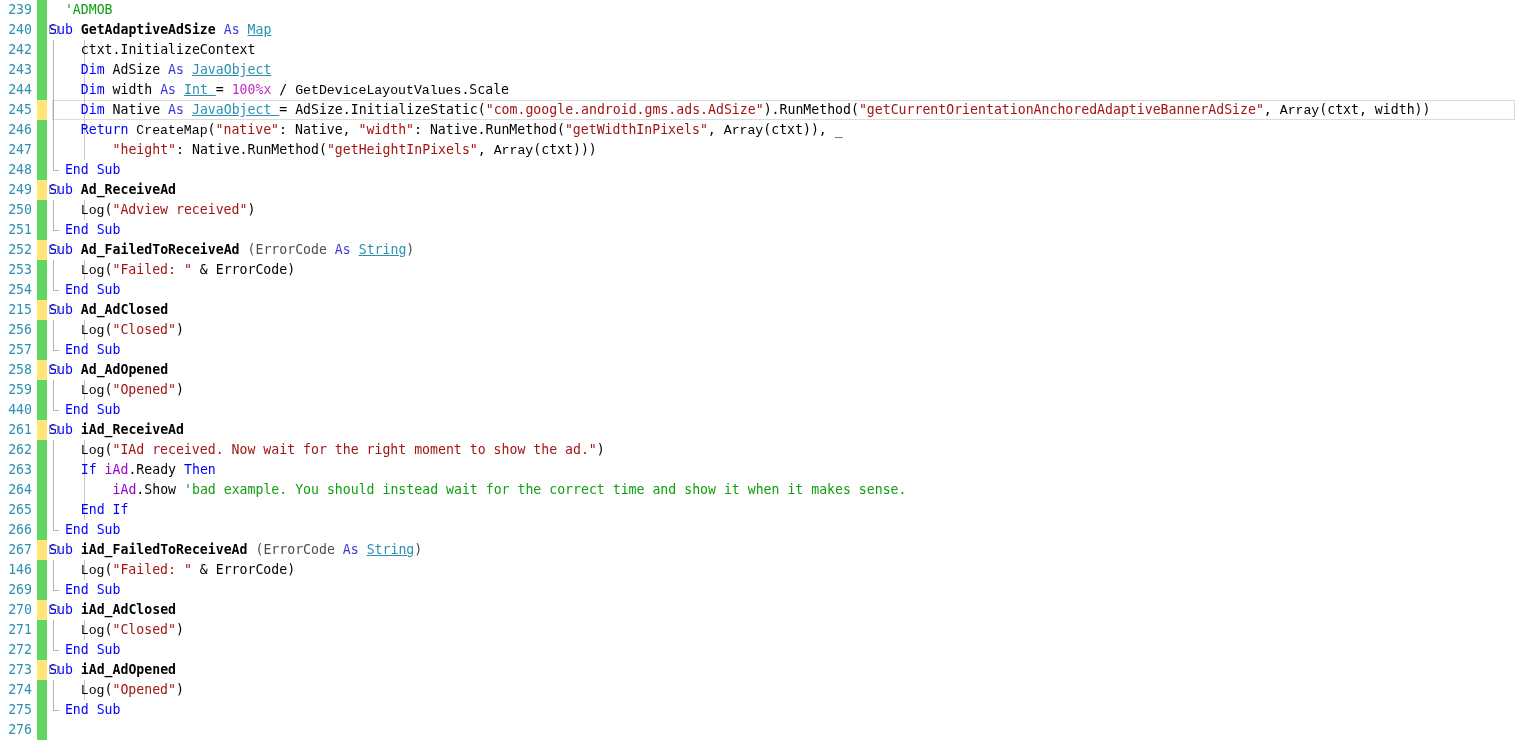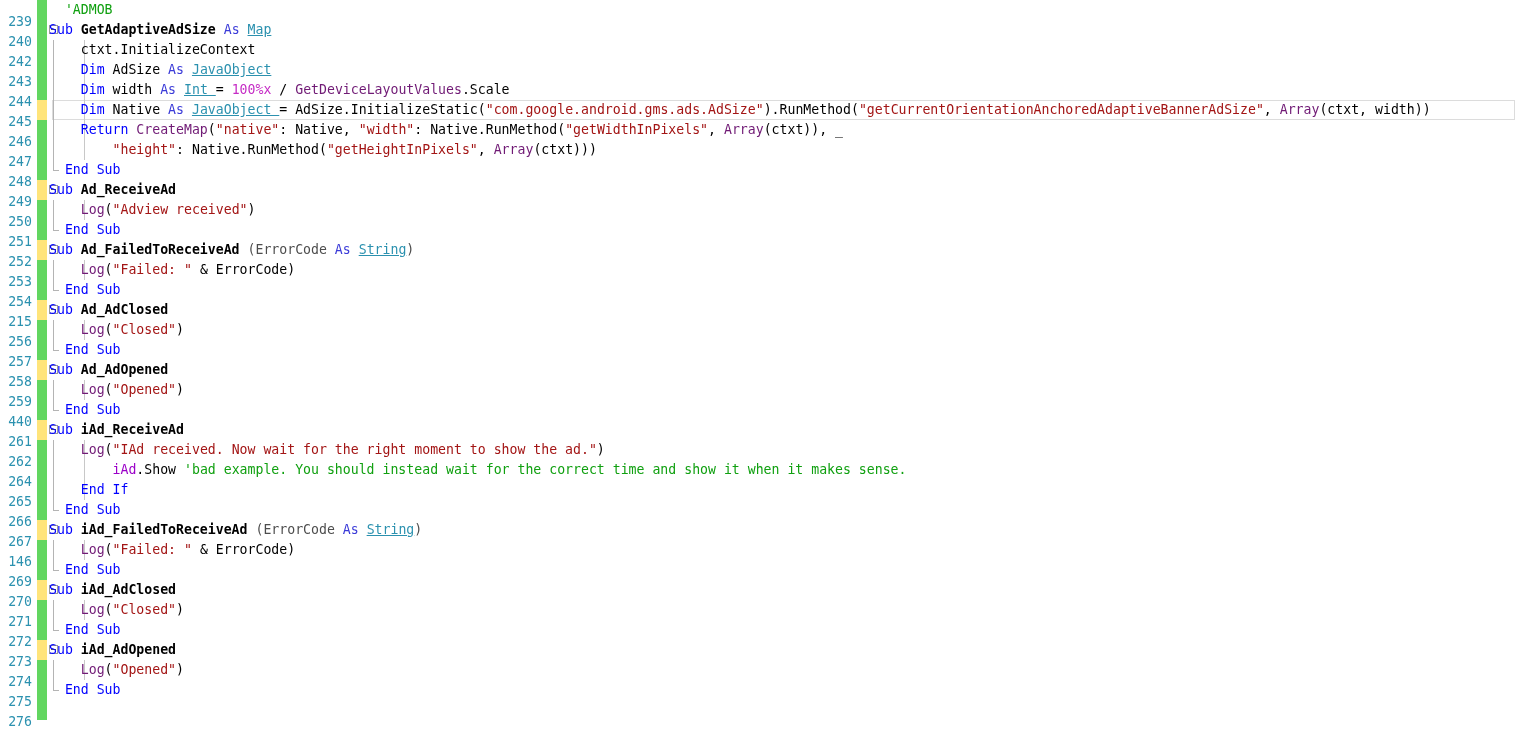--- a/index.html
+++ b/index.html
@@ -24,21 +24,21 @@
     height: 20px;
     line-height: 20px;
     white-space: pre;
     font-size: 13.2px;
     font-family: "DejaVu Sans Mono", monospace;
   }
   
   .lineno {
     position: absolute;
     left: 0;
-    top: 12px;
+    top: 0;
     width: 32px;
     text-align: right;
     color: #2b91af;
     font-size: 13.2px;
     font-family: "DejaVu Sans Mono", monospace;
   }
   .marker {
     position: absolute;
     left: 37px;
     top: 0;
@@ -116,21 +116,21 @@
     background: #ffffff;
   }
 
   
   .kw      { color: #0000ff; }          
   .as      { color: #3b3bd8; }          
   .type    { color: #2b91af; text-decoration: underline; }          
   .str     { color: #a31515; }          
   .num     { color: #c52bc5; }          
   .cmt     { color: #10a010; }          
-  .fn      { color: #701a75; }          
+  .fn      { color: #000000; font-family: Liberation Mono, monospace; }          
   .id      { color: #000000; }          
   .obj     { color: #9b00c8; }          
   .subname { color: #000000; font-weight: bold; }
   .param   { color: #4d4d4d; }
   .punct   { color: #000000; }
 </style>
 </head>
 <body>
 
 <div id="editor">
@@ -151,20 +151,21 @@
       <div class="row"><span class="lineno">253</span><span class="marker green"></span><span class="foldline"></span><span class="indentguide" style="left: 84px;"></span><span class="code"><span class="punct">    </span><span class="fn">Log</span><span class="id">(</span><span class="str">"Failed: "</span><span class="id"> &amp; ErrorCode)</span></span></div>
       <div class="row"><span class="lineno">254</span><span class="marker green"></span><span class="foldline end"></span><span class="foldend-h"></span><span class="code"><span class="punct">  </span><span class="kw">End Sub</span></span></div>
       <div class="row"><span class="lineno">215</span><span class="marker yellow"></span><span class="fold"></span><span class="code"><span class="kw">Sub </span><span class="subname">Ad_AdClosed</span></span></div>
       <div class="row"><span class="lineno">256</span><span class="marker green"></span><span class="foldline"></span><span class="indentguide" style="left: 84px;"></span><span class="code"><span class="punct">    </span><span class="fn">Log</span><span class="id">(</span><span class="str">"Closed"</span><span class="id">)</span></span></div>
       <div class="row"><span class="lineno">257</span><span class="marker green"></span><span class="foldline end"></span><span class="foldend-h"></span><span class="code"><span class="punct">  </span><span class="kw">End Sub</span></span></div>
       <div class="row"><span class="lineno">258</span><span class="marker yellow"></span><span class="fold"></span><span class="code"><span class="kw">Sub </span><span class="subname">Ad_AdOpened</span></span></div>
       <div class="row"><span class="lineno">259</span><span class="marker green"></span><span class="foldline"></span><span class="indentguide" style="left: 84px;"></span><span class="code"><span class="punct">    </span><span class="fn">Log</span><span class="id">(</span><span class="str">"Opened"</span><span class="id">)</span></span></div>
       <div class="row"><span class="lineno">440</span><span class="marker green"></span><span class="foldline end"></span><span class="foldend-h"></span><span class="code"><span class="punct">  </span><span class="kw">End Sub</span></span></div>
       <div class="row"><span class="lineno">261</span><span class="marker yellow"></span><span class="fold"></span><span class="code"><span class="kw">Sub </span><span class="subname">iAd_ReceiveAd</span></span></div>
       <div class="row"><span class="lineno">262</span><span class="marker green"></span><span class="foldline"></span><span class="indentguide" style="left: 84px;"></span><span class="code"><span class="punct">    </span><span class="fn">Log</span><span class="id">(</span><span class="str">"IAd received. Now wait for the right moment to show the ad."</span><span class="id">)</span></span></div>
+      <div class="row"><span class="lineno">263</span><span class="marker green"></span><span class="foldline"></span><span class="indentguide" style="left: 84px;"></span><span class="code"><span class="punct">    </span><span class="kw">If </span><span class="obj">iAd</span><span class="id">.Ready </span><span class="kw">Then</span></span></div>
       <div class="row"><span class="lineno">264</span><span class="marker green"></span><span class="foldline"></span><span class="indentguide" style="left: 84px;"></span><span class="code"><span class="punct">        </span><span class="obj">iAd</span><span class="id">.Show </span><span class="cmt">'bad example. You should instead wait for the correct time and show it when it makes sense.</span></span></div>
       <div class="row"><span class="lineno">265</span><span class="marker green"></span><span class="foldline"></span><span class="indentguide" style="left: 84px;"></span><span class="code"><span class="punct">    </span><span class="kw">End If</span></span></div>
       <div class="row"><span class="lineno">266</span><span class="marker green"></span><span class="foldline end"></span><span class="foldend-h"></span><span class="code"><span class="punct">  </span><span class="kw">End Sub</span></span></div>
       <div class="row"><span class="lineno">267</span><span class="marker yellow"></span><span class="fold"></span><span class="code"><span class="kw">Sub </span><span class="subname">iAd_FailedToReceiveAd</span><span class="param"> (</span><span class="param">ErrorCode </span><span class="as">As </span><span class="type">String</span><span class="param">)</span></span></div>
       <div class="row"><span class="lineno">146</span><span class="marker green"></span><span class="foldline"></span><span class="indentguide" style="left: 84px;"></span><span class="code"><span class="punct">    </span><span class="fn">Log</span><span class="id">(</span><span class="str">"Failed: "</span><span class="id"> &amp; ErrorCode)</span></span></div>
       <div class="row"><span class="lineno">269</span><span class="marker green"></span><span class="foldline end"></span><span class="foldend-h"></span><span class="code"><span class="punct">  </span><span class="kw">End Sub</span></span></div>
       <div class="row"><span class="lineno">270</span><span class="marker yellow"></span><span class="fold"></span><span class="code"><span class="kw">Sub </span><span class="subname">iAd_AdClosed</span></span></div>
       <div class="row"><span class="lineno">271</span><span class="marker green"></span><span class="foldline"></span><span class="indentguide" style="left: 84px;"></span><span class="code"><span class="punct">    </span><span class="fn">Log</span><span class="id">(</span><span class="str">"Closed"</span><span class="id">)</span></span></div>
       <div class="row"><span class="lineno">272</span><span class="marker green"></span><span class="foldline end"></span><span class="foldend-h"></span><span class="code"><span class="punct">  </span><span class="kw">End Sub</span></span></div>
       <div class="row"><span class="lineno">273</span><span class="marker yellow"></span><span class="fold"></span><span class="code"><span class="kw">Sub </span><span class="subname">iAd_AdOpened</span></span></div>

